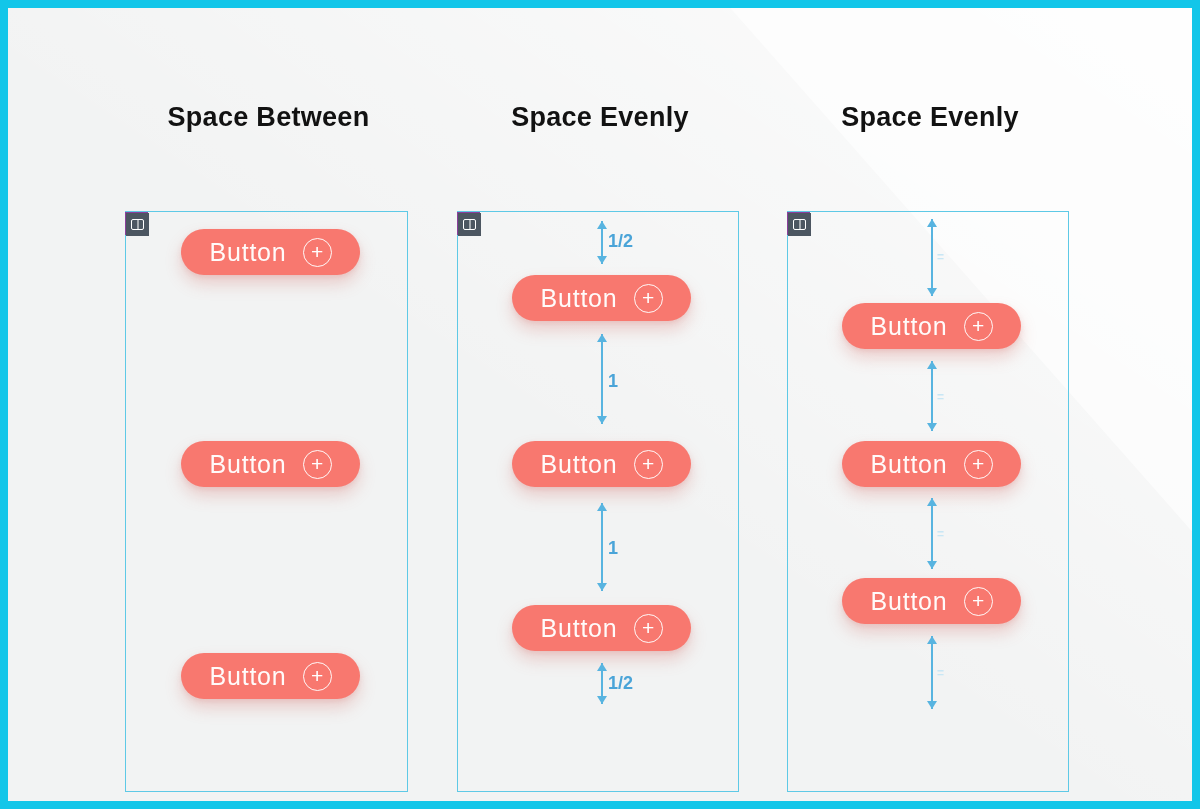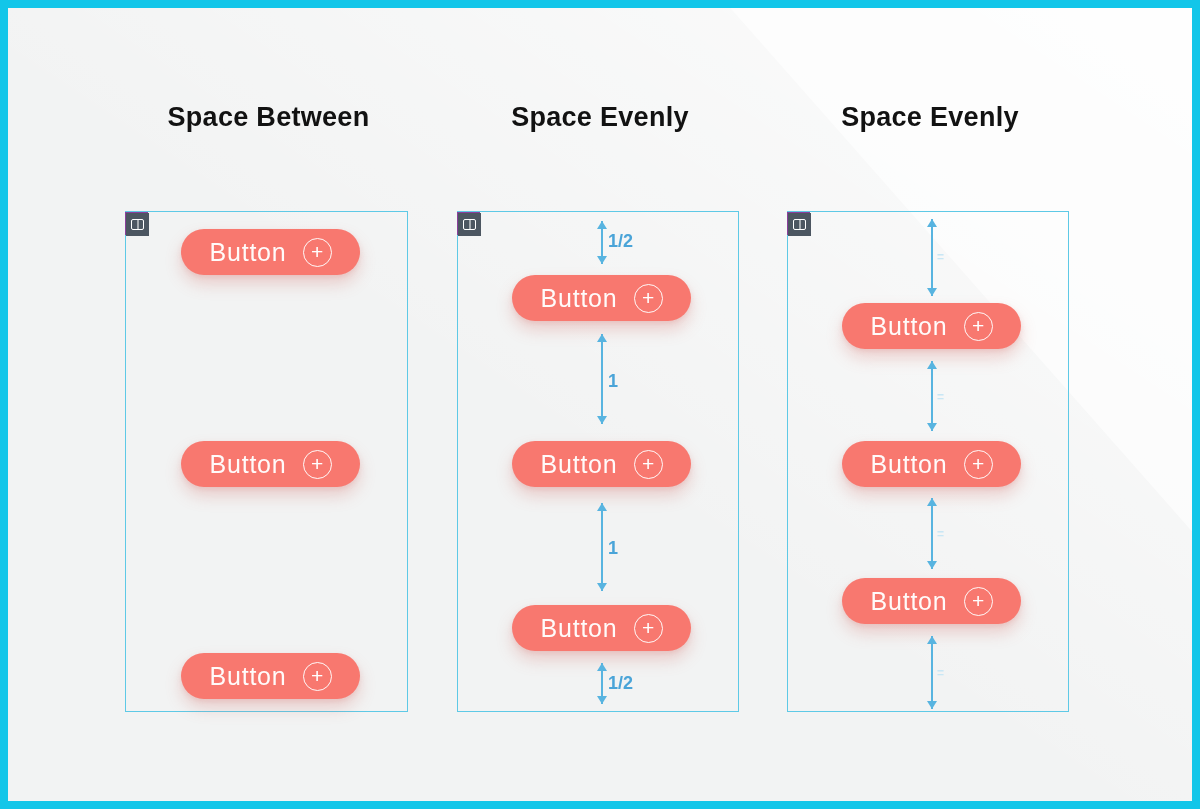--- a/index.html
+++ b/index.html
@@ -33,21 +33,21 @@
   #p3{left:787px;width:286px;}
 
   .panel-title{
     position:absolute;top:100px;left:0;right:0;margin:0;
     text-align:center;
     font-size:27px;line-height:34px;font-weight:700;letter-spacing:.3px;
     color:var(--heading,#121212);
   }
 
   .frame{
-    position:absolute;left:0;right:4px;top:211px;height:501px;
+    position:absolute;left:0;right:4px;top:211px;height:581px;
     border:1px solid var(--frame-border,#5ec9e6);
   }
 
   .badge{
     position:absolute;top:1px;left:0;width:23px;height:23px;
     background:var(--badge-bg,#4c5661);
     display:flex;align-items:center;justify-content:center;
     box-shadow:-1px -1px 0 0 #8a3f9b;
   }
   .badge-glyph{

